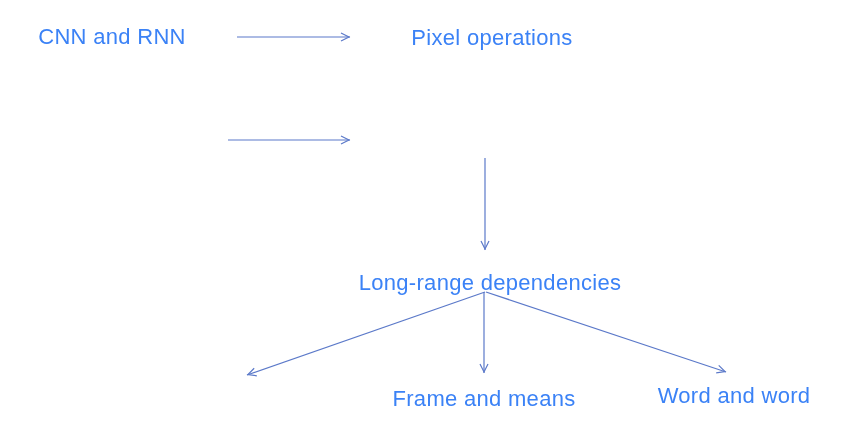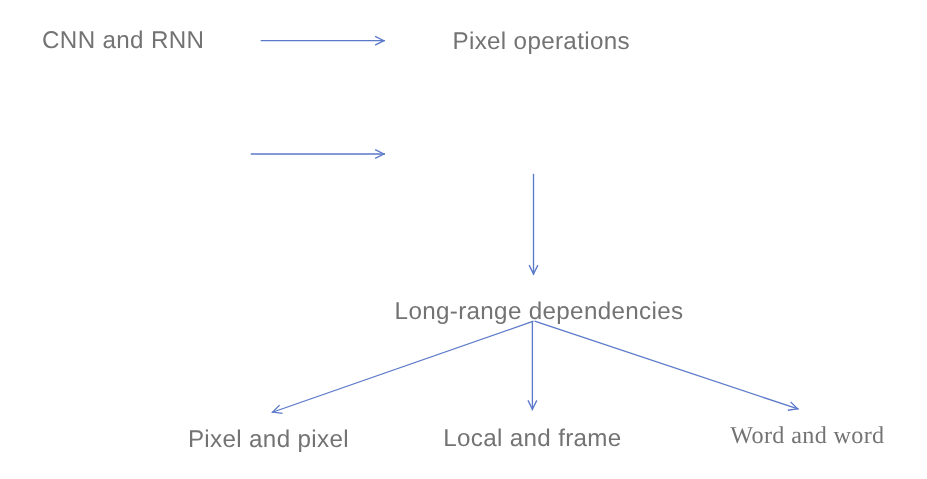--- a/index.html
+++ b/index.html
@@ -10,21 +10,21 @@
     background: #ffffff;
     font-family: "Liberation Sans", sans-serif;
     overflow: hidden;
   }
   .label {
     position: absolute;
     transform: translate(-50%, -50%);
     white-space: nowrap;
     font-size: 22px;
     line-height: 1.2;
-    color: #737373;
+    color: #3b82f6;
     letter-spacing: 0.3px;
   }
   svg.arrows {
     position: absolute;
     left: 0; top: 0;
     width: 843px; height: 435px;
   }
   svg.arrows line { stroke: #5b79c9; stroke-width: 1.2; }
 </style>
 </head>
@@ -47,19 +47,18 @@
   </svg>
 
   <div class="label" style="left:112px; top:37px;">CNN and RNN</div>
 
   <div class="label" style="left:492px; top:38px;">Pixel operations</div>
 
 
 
   <div class="label" style="left:490px; top:271px;margin-top:12px;">Long-range dependencies</div>
 
-  <div class="label" style="left:244px; top:400px;">Pixel and pixel</div>
 
-  <div class="label" style="left:484px; top:399px;">Local and frame</div>
+  <div class="label" style="left:484px; top:399px;">Frame and means</div>
 
-  <div class="label" style="left:734px; top:396px;font-family:Liberation Serif, serif;">Word and word</div>
+  <div class="label" style="left:734px; top:396px;">Word and word</div>
 
 </div>
 
 </body></html>

